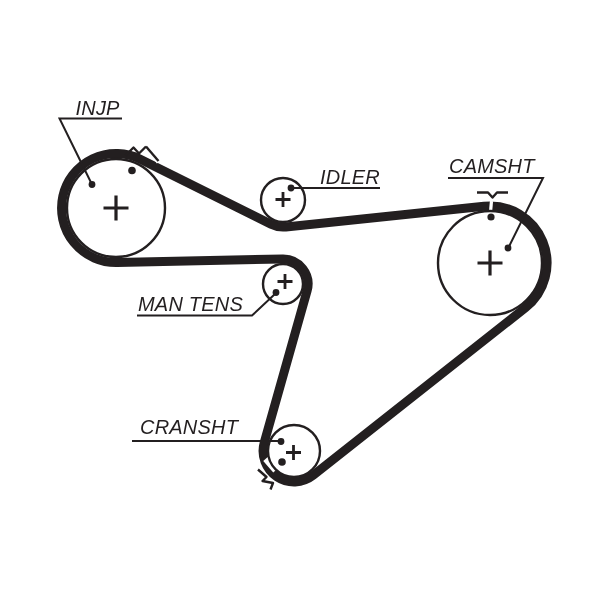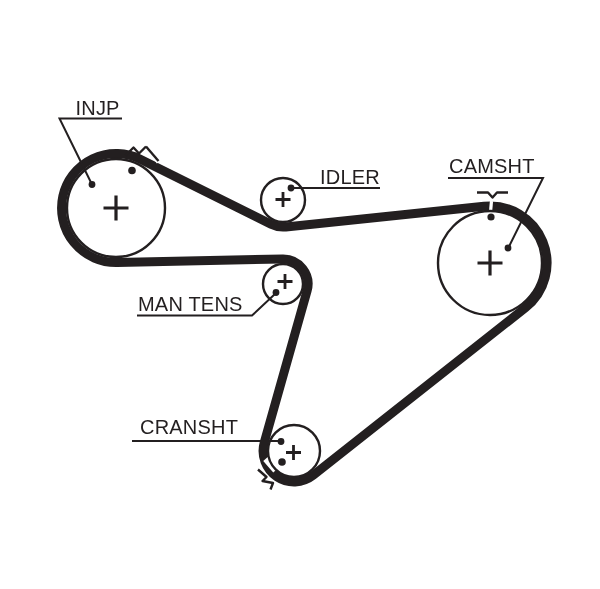--- a/index.html
+++ b/index.html
@@ -6,20 +6,21 @@
     margin: 0;
     padding: 0;
     background: #ffffff;
   }
   .stage {
     position: relative;
     width: 600px;
     height: 589px;
     background: #ffffff;
     overflow: hidden;
+    font-style: italic;
   }
   svg {
     display: block;
   }
   .label-text {
     font-family: "Liberation Sans", "DejaVu Sans", sans-serif;
     font-size: 20px;
     letter-spacing: 0.2px;
     fill: #231f20;
   }

